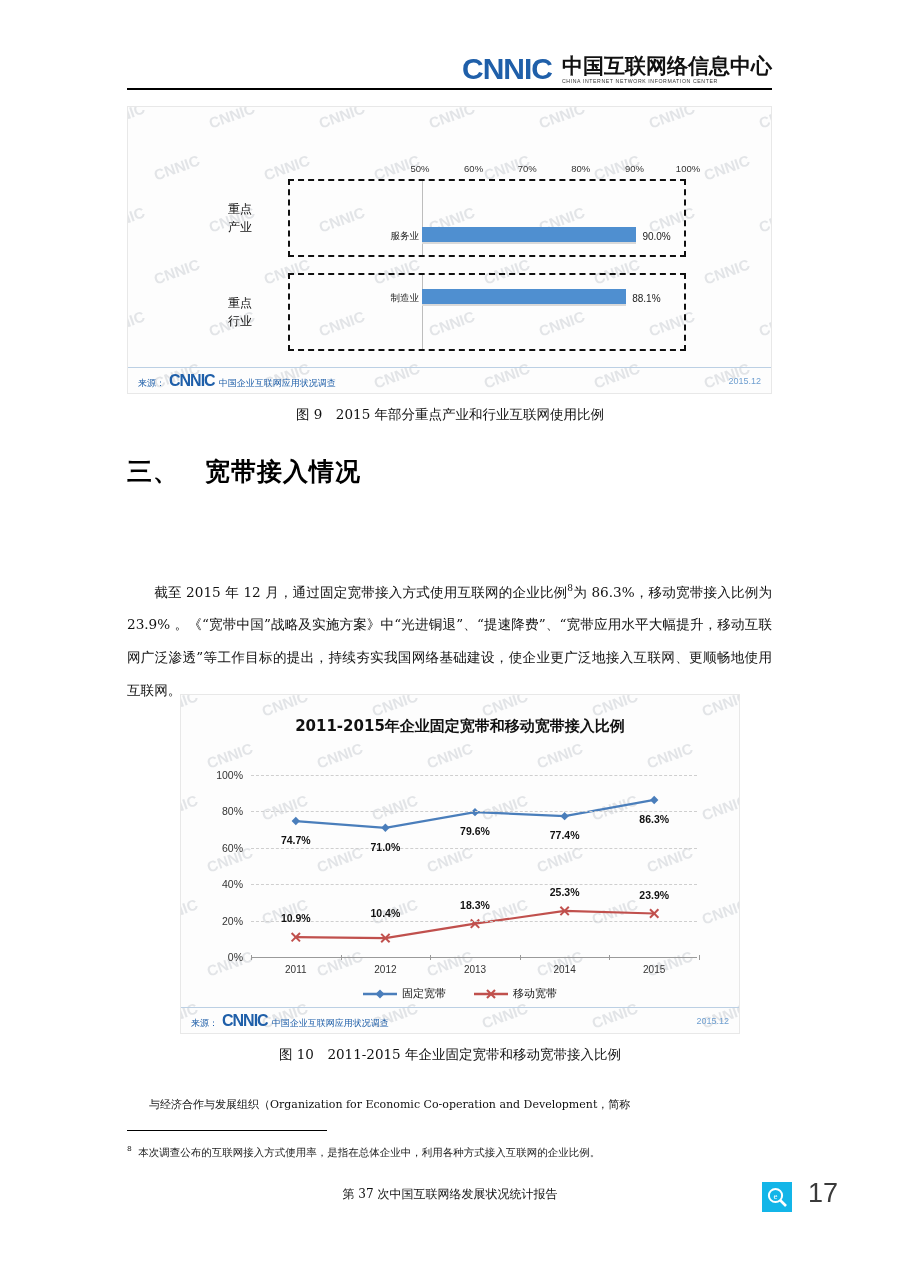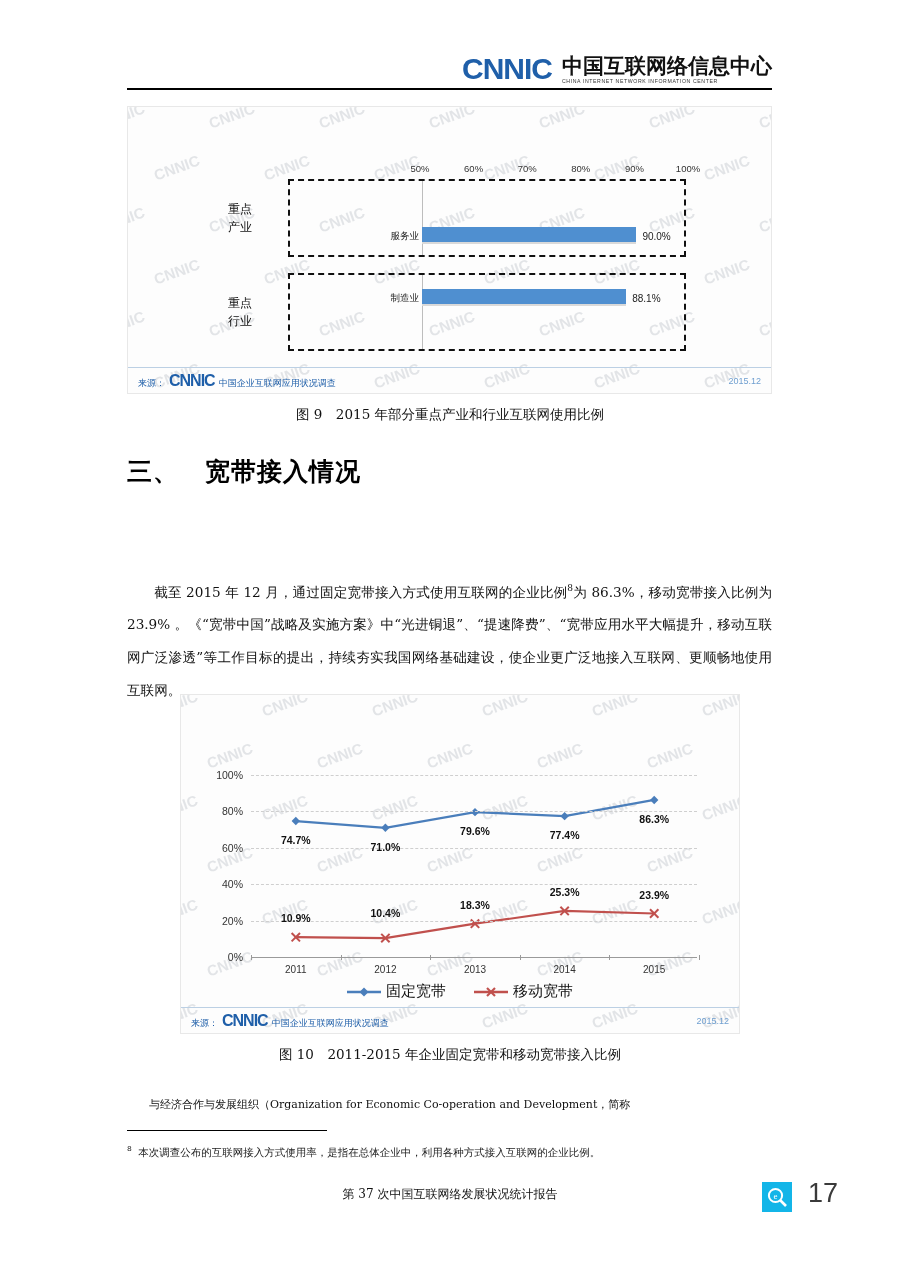--- a/index.html
+++ b/index.html
@@ -189,21 +189,21 @@
     position:absolute; transform:translate(-50%,-50%);
     font-family:"Liberation Sans", sans-serif; font-size:10.5px;
     font-weight:bold; color:#111; white-space:nowrap;
   }
   .c2-legend{
     position:absolute; left:0; right:0; bottom:32px; z-index:4;
     display:flex; justify-content:center; gap:28px; align-items:center;
   }
   .lg-item{ display:flex; align-items:center; gap:5px; }
   .lg-item span.t{
-    font-family:"DejaVu Sans", sans-serif; font-size:15px; color:#111;
+    font-family:"DejaVu Sans", sans-serif; font-size:11px; color:#111;
   }
 
   
   .fn-rule{
     position:absolute; left:127px; top:1130px; width:200px;
     height:1px; background:#000;
   }
   .footnote{
     position:absolute; left:127px; top:1140px; width:645px;
     font-family:Liberation Mono, monospace; font-size:10.5px; color:#222;
@@ -371,20 +371,21 @@
       <span style="left: 245px; top: 260px;">CNNIC</span>
       <span style="left: 355px; top: 260px;">CNNIC</span>
       <span style="left: 465px; top: 260px;">CNNIC</span>
       <span style="left: -30px; top: 312px;">CNNIC</span>
       <span style="left: 80px; top: 312px;">CNNIC</span>
       <span style="left: 190px; top: 312px;">CNNIC</span>
       <span style="left: 300px; top: 312px;">CNNIC</span>
       <span style="left: 410px; top: 312px;">CNNIC</span>
       <span style="left: 520px; top: 312px;">CNNIC</span>
     </div>
+  <div class="chart-title">2011-2015年企业固定宽带和移动宽带接入比例</div>
 
   <div class="c2-plot" id="c2plot">
     <svg class="c2-svg" id="c2svg">
         <polyline points="44.8,46.04599999999999 134.39999999999998,52.78 224,37.128000000000014 313.59999999999997,41.132000000000005 403.2,24.933999999999997" fill="none" stroke="#4a7ebb" stroke-width="2.2"></polyline>
         <polygon points="44.8,41.84599999999999 49,46.04599999999999 44.8,50.245999999999995 40.599999999999994,46.04599999999999" fill="#4a7ebb"></polygon>
         <polygon points="134.39999999999998,48.58 138.59999999999997,52.78 134.39999999999998,56.980000000000004 130.2,52.78" fill="#4a7ebb"></polygon>
         <polygon points="224,32.92800000000001 228.2,37.128000000000014 224,41.32800000000002 219.8,37.128000000000014" fill="#4a7ebb"></polygon>
         <polygon points="313.59999999999997,36.932 317.79999999999995,41.132000000000005 313.59999999999997,45.33200000000001 309.4,41.132000000000005" fill="#4a7ebb"></polygon>
         <polygon points="403.2,20.733999999999998 407.4,24.933999999999997 403.2,29.133999999999997 399,24.933999999999997" fill="#4a7ebb"></polygon>
         <polyline points="44.8,162.162 134.39999999999998,163.072 224,148.69400000000002 313.59999999999997,135.954 403.2,138.502" fill="none" stroke="#c0504d" stroke-width="2.2"></polyline>

